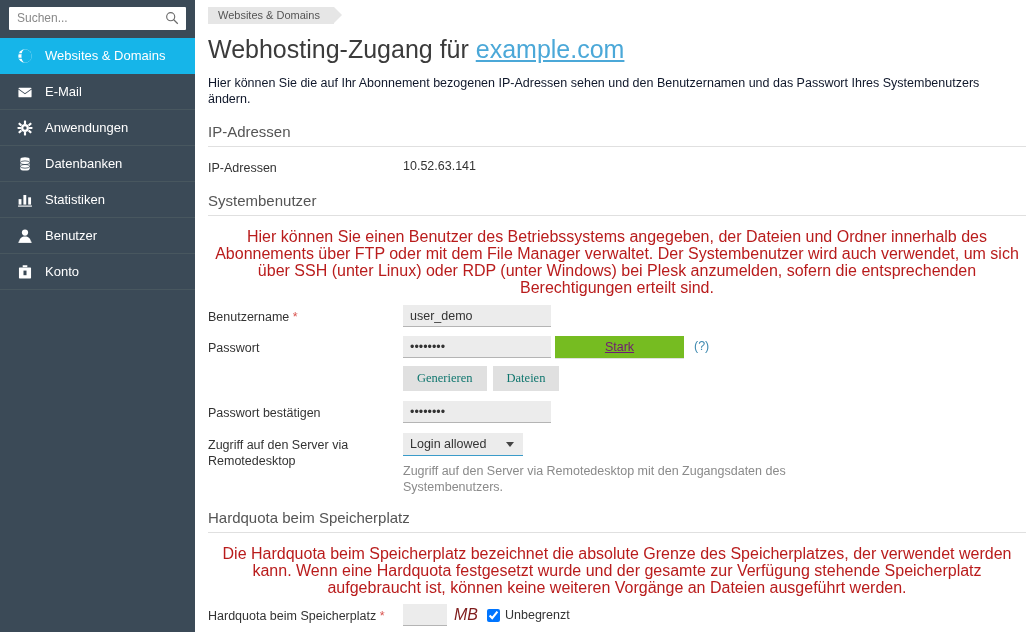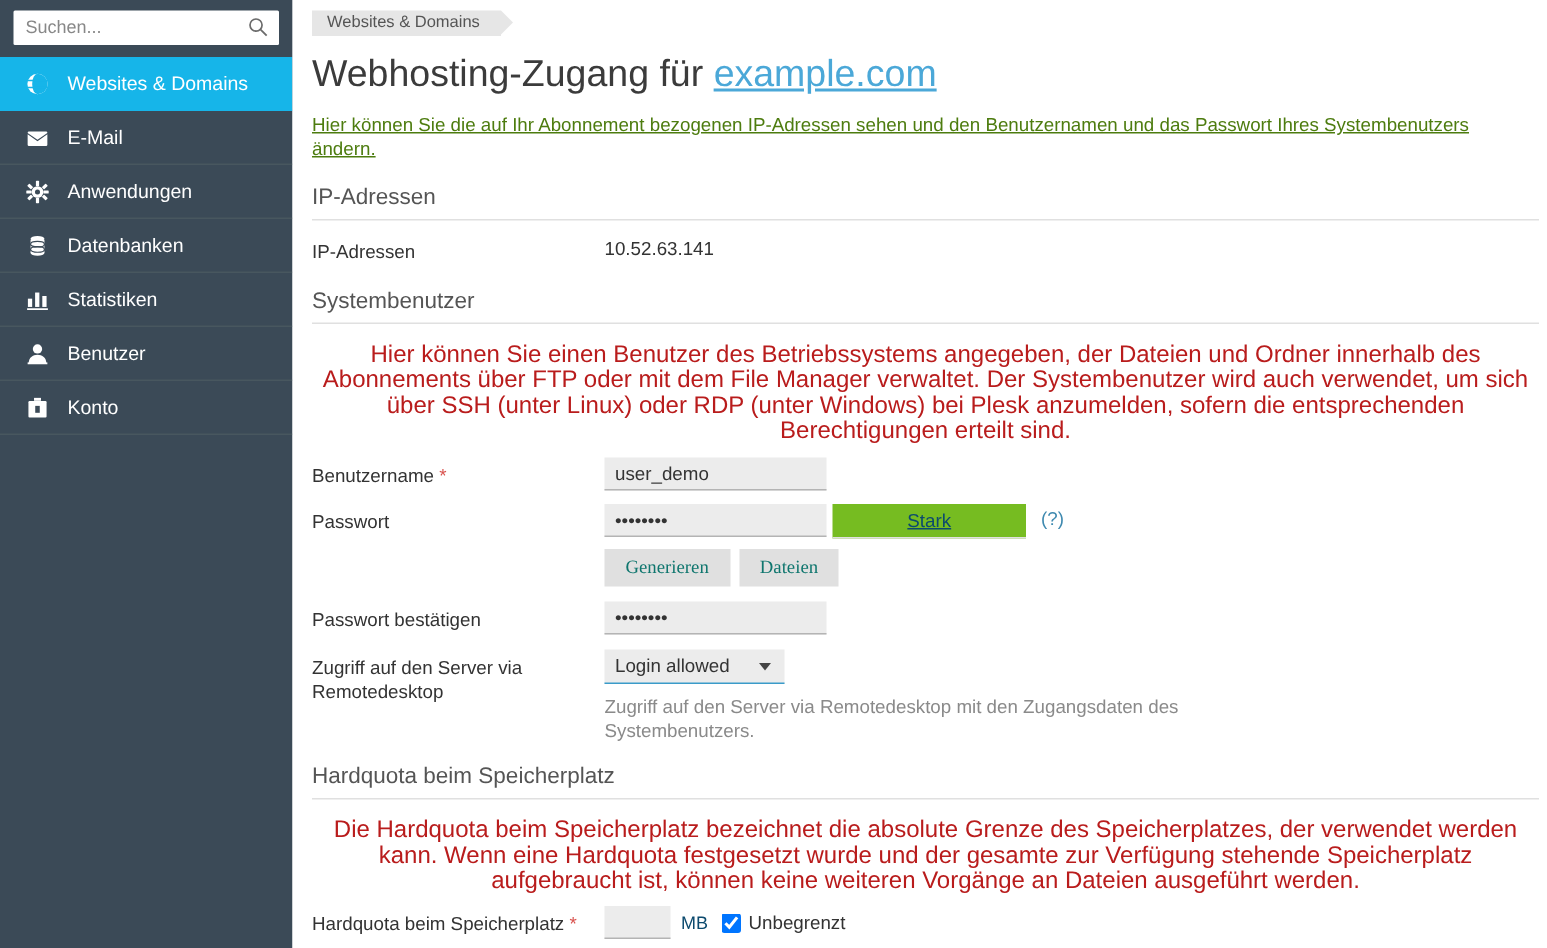--- a/index.html
+++ b/index.html
@@ -123,25 +123,24 @@
   h1.page-title {
     font-size: 25px;
     font-weight: normal;
     color: #3b3b3b;
     margin: 10px 0 0 0;
     line-height: 30px;
   }
   h1.page-title .domain { color: #4ba8d8; margin-top: 10px; }
   .intro {
     font-size: 12.5px;
-    color: #4d7c0f;
+    color: #0f172a;
     margin: 11px 0 0 0;
     line-height: 16px;
     max-width: 815px;
-    text-decoration: underline;
   }
   .section-head {
     font-size: 15px;
     font-weight: normal;
     color: #555;
     margin: 16px 0 0 0;
     padding-bottom: 6px;
     border-bottom: 1px solid #e0e0e0;
     width: 818px;
   }
@@ -183,21 +182,21 @@
     padding: 0 7px;
     box-sizing: border-box;
     outline: none;
   }
   .w-input { width: 148px; }
 
   .pwd-strength {
     width: 129px;
     height: 23px;
     background: #76bc21;
-    color: #0c4a6e;
+    color: #701a75;
     font-size: 12.5px;
     display: flex;
     align-items: center;
     justify-content: center;
     margin-left: 4px;
     border-bottom: 1px solid #e0e0e0;
     box-sizing: border-box;
     text-decoration: underline;
   }
   .help-link {
@@ -252,21 +251,21 @@
     pointer-events: none;
   }
   .hint {
     font-size: 12.5px;
     color: #8a8a8a;
     line-height: 16px;
     margin-top: 7px;
     max-width: 395px;
   }
   .quota-input { width: 44px; padding: 0 5px; }
-  .unit { font-size: 12px; color: #0c4a6e; margin: 0 9px 0 7px; padding-top: 4px; }
+  .unit { font-size: 16px; color: #7f1d1d; margin: 0 9px 0 7px; padding-top: 4px; font-style: italic; }
   .chk-wrap { display: flex; align-items: center; padding-top: 3px; }
   .chk-wrap input { margin: 0 5px 0 0; }
   .chk-label { font-size: 12.5px; color: #333; }
 
   .footer {
     margin-top: 16px;
     border-top: 1px solid #e0e0e0;
     padding-top: 10px;
     width: 818px;
     display: flex;

